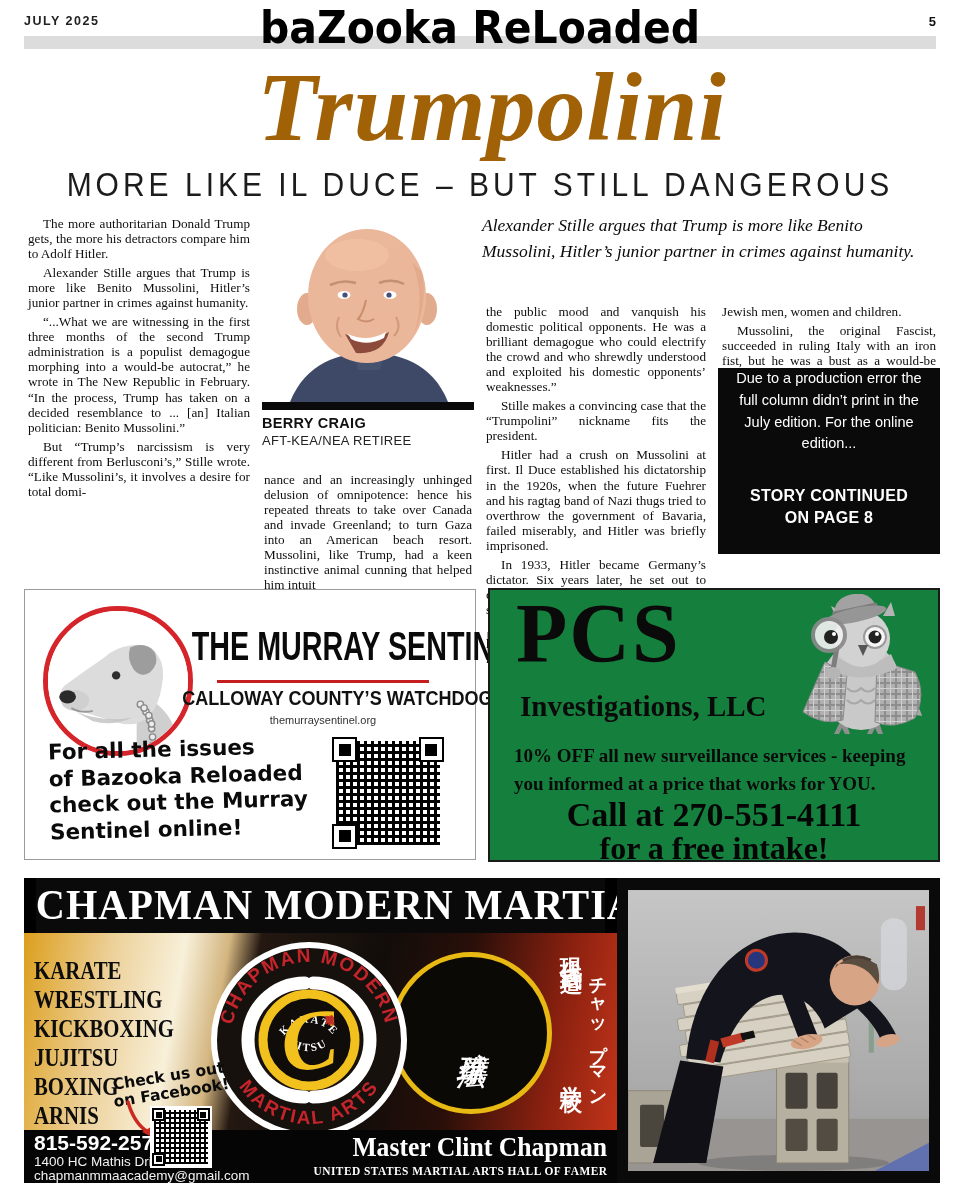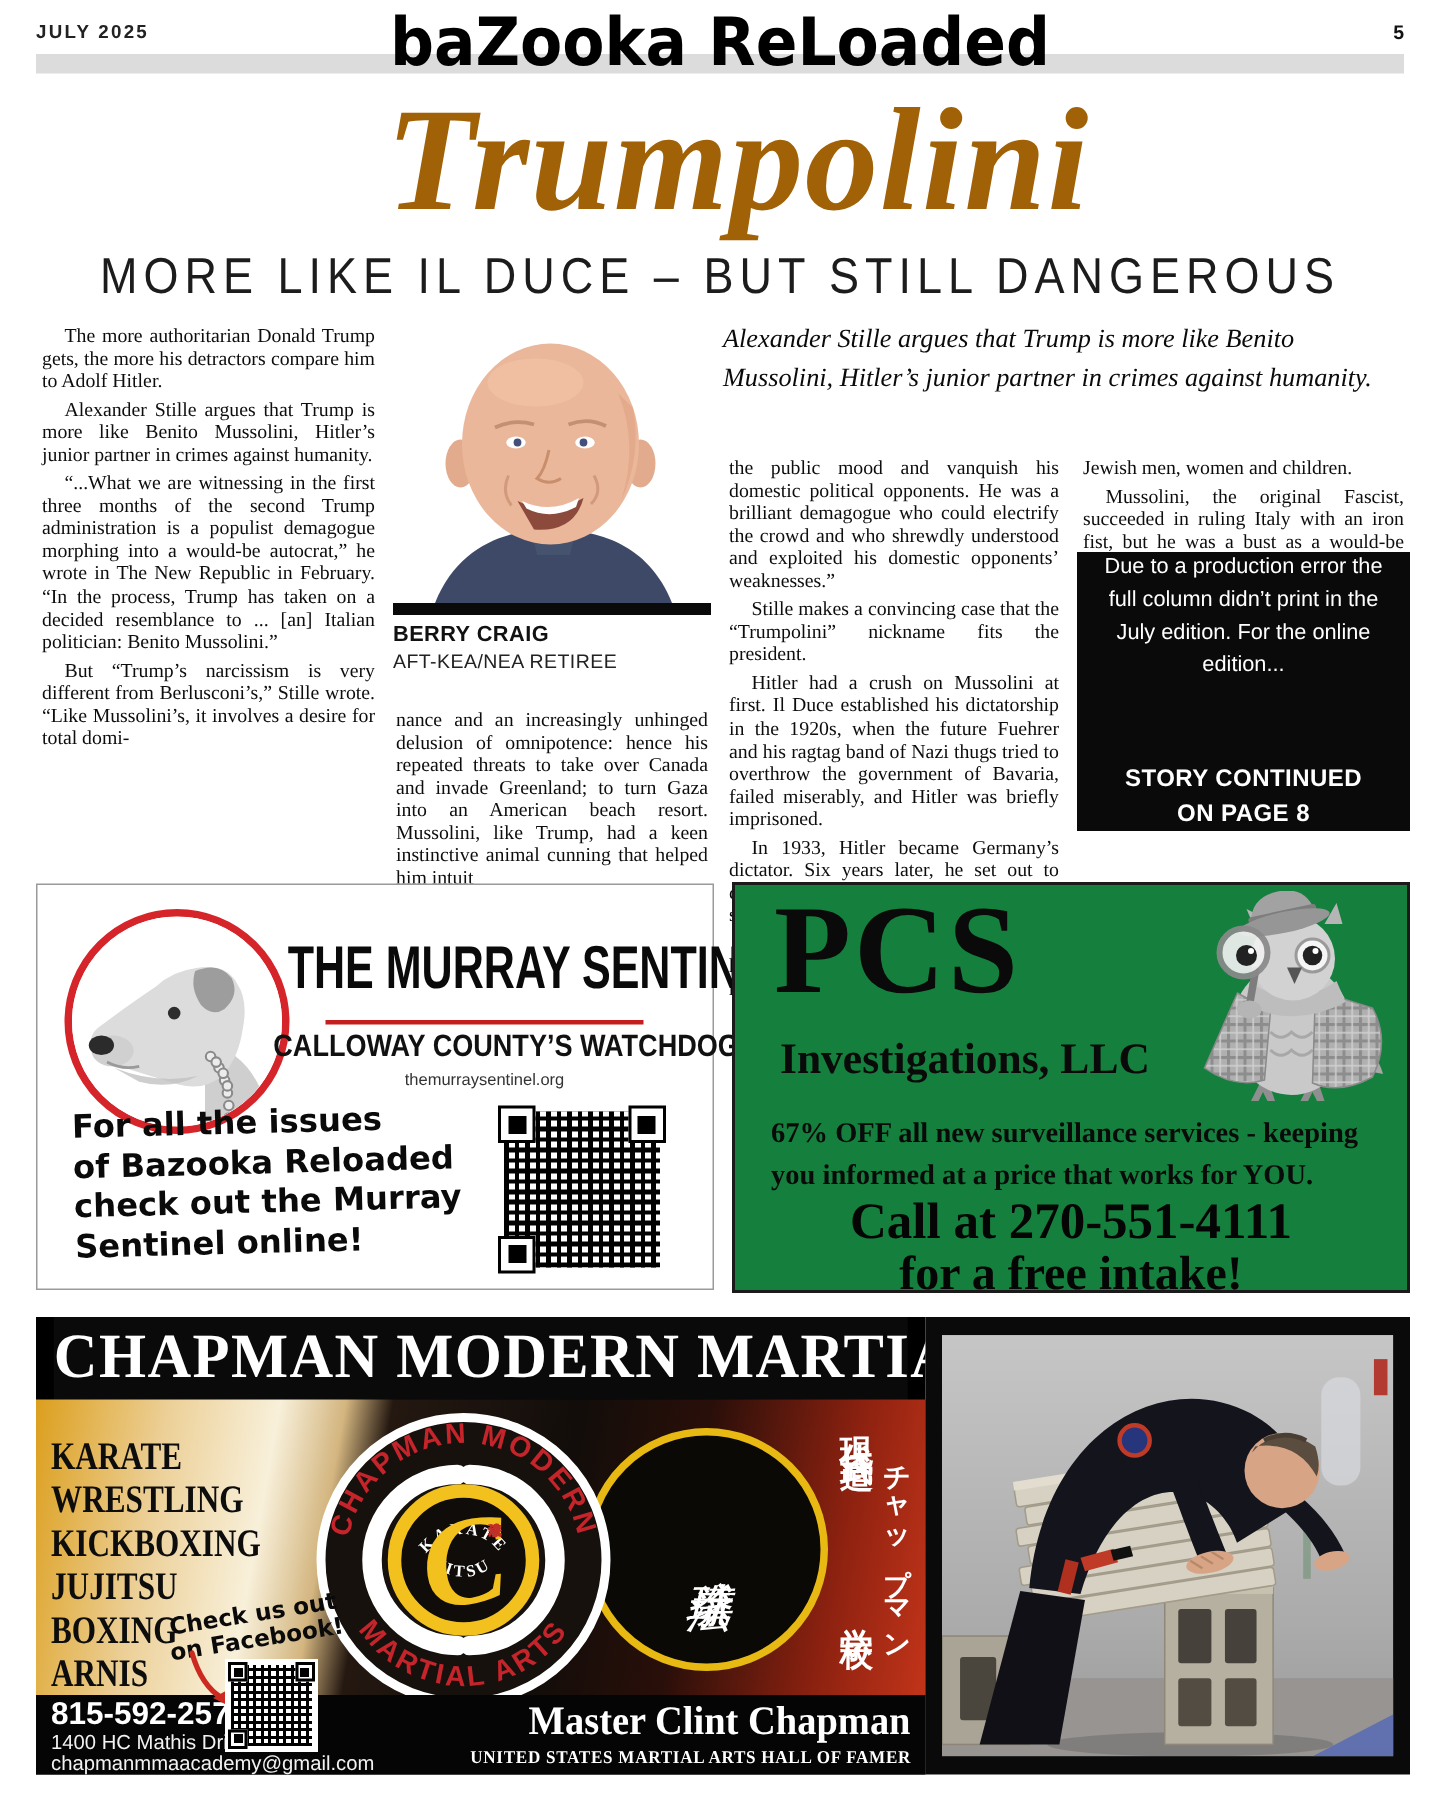--- a/index.html
+++ b/index.html
@@ -34,21 +34,21 @@
 
   
   .portrait{left:2px;top:0;width:212px;height:190px;background:#fff;overflow:hidden;}
   .portrait-bar{left:2px;top:190px;width:212px;height:8px;background:#0a0a0a;}
   .byline-name{left:2px;top:203px;font-family:"Liberation Sans",sans-serif;font-weight:bold;font-size:14.5px;letter-spacing:.3px;}
   .byline-role{left:2px;top:221px;font-family:"Liberation Sans",sans-serif;font-size:13px;letter-spacing:.3px;color:#222;}
   .col2-text{left:0;top:256px;width:216px;}
 
   
   .notice-box{top:368px;left:718px;width:222px;height:186px;background:#0a0a0a;color:#fff;
-    display:flex;flex-direction:column;align-items:center;justify-content:space-between;gap:0;
+    display:flex;flex-direction:column;align-items:center;justify-content:flex-start;gap:30px;
     font-family:"Liberation Sans",sans-serif;text-align:center;}
   .notice-message{width:198px;font-size:14.5px;line-height:1.5;}
   .notice-continued{width:185px;font-size:16px;font-weight:bold;line-height:1.4;letter-spacing:.3px;}
 
   
   .qr{background:#fff;}
   .qr .pat{position:absolute;inset:7%;
     background-image:repeating-linear-gradient(0deg,#000 0 2px,transparent 2px 5px),
                      repeating-linear-gradient(90deg,#000 0 2px,#fff 2px 5px);}
   .qr .f{position:absolute;width:21%;height:21%;background:#fff;border:2px solid #000;box-sizing:border-box;}
@@ -266,21 +266,21 @@
           <rect x="47" y="13" width="46" height="6" rx="2" fill="#7d7d7d"></rect>
           <ellipse cx="70" cy="21" rx="31" ry="7" fill="#969696"></ellipse>
         </g>
         <line x1="52" y1="53" x2="48" y2="76" stroke="#7d7d7d" stroke-width="5" stroke-linecap="round"></line>
         <circle cx="44" cy="41" r="16" fill="#f0f0f0" opacity=".92" stroke="#8a8a8a" stroke-width="4"></circle>
         <circle cx="46" cy="43" r="7" fill="#222"></circle>
           <circle cx="49" cy="40" r="2" fill="#fff"></circle>
         <ellipse cx="48" cy="79" rx="8" ry="6" fill="#b5b5b5"></ellipse>
       </svg>
     </div>
-    <div class="abs pcs-offer">67% OFF all new surveillance services - keeping you informed at a price that works for YOU.</div>
+    <div class="abs pcs-offer">10% OFF all new surveillance services - keeping you informed at a price that works for YOU.</div>
     <div class="abs pcs-cta1">Call at 270-551-4111</div>
     <div class="abs pcs-cta2">for a free intake!</div>
   </div>
 
   <div class="abs ad-chapman">
     <div class="abs ch-header">CHAPMAN MODERN MARTIAL ARTS</div>
     <div class="abs ch-band"></div>
 
     <div class="abs ch-disciplines">
       <div>KARATE</div>

